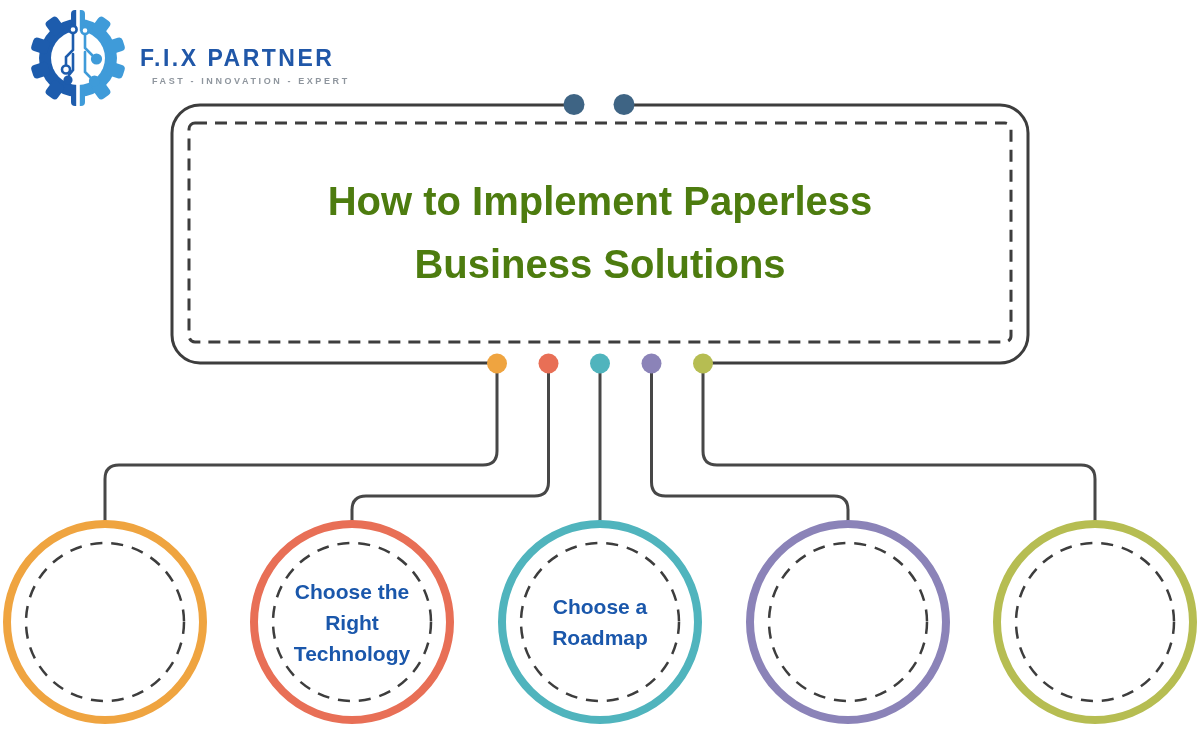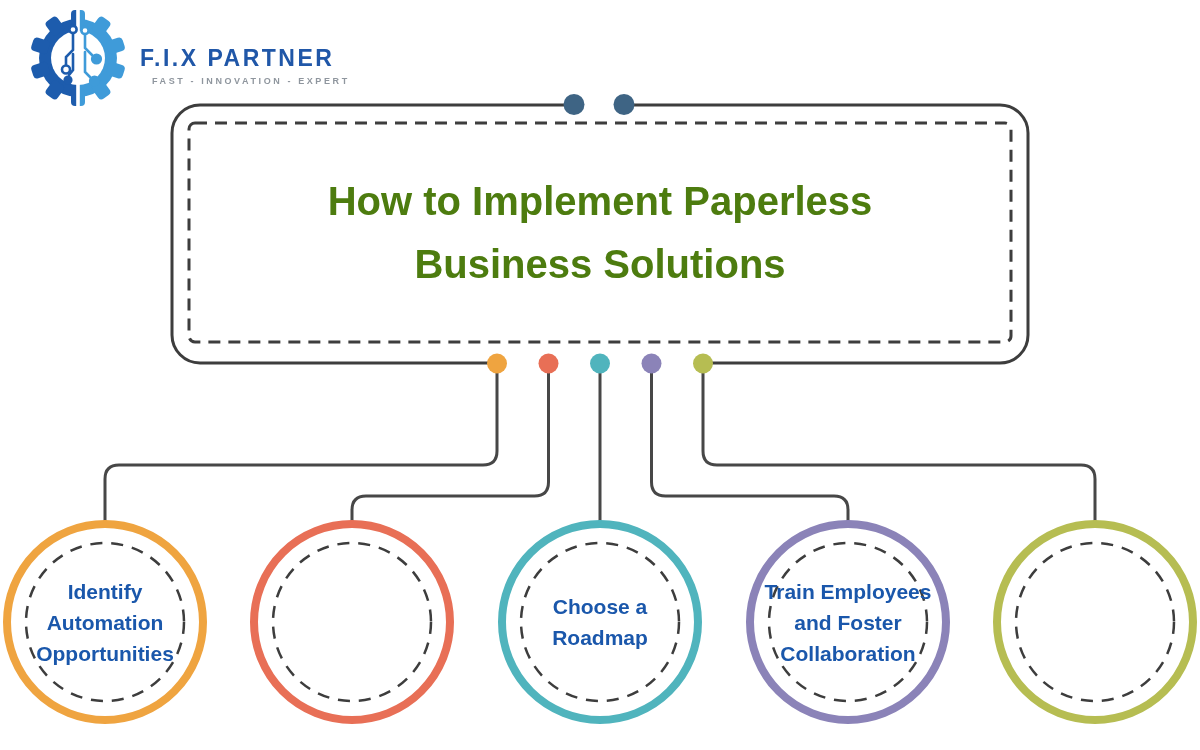--- a/index.html
+++ b/index.html
@@ -169,22 +169,19 @@
     <circle cx="105" cy="622" r="79" fill="none" stroke-width="2.5" stroke-dasharray="12 9" stroke="#3d3d3d"></circle>
     <circle cx="352" cy="622" r="79" fill="none" stroke-width="2.5" stroke-dasharray="12 9" stroke="#3d3d3d"></circle>
     <circle cx="600" cy="622" r="79" fill="none" stroke-width="2.5" stroke-dasharray="12 9" stroke="#3d3d3d"></circle>
     <circle cx="848" cy="622" r="79" fill="none" stroke-width="2.5" stroke-dasharray="12 9" stroke="#3d3d3d"></circle>
     <circle cx="1095" cy="622" r="79" fill="none" stroke-width="2.5" stroke-dasharray="12 9" stroke="#3d3d3d"></circle>
   </svg>
 
   <div class="title">How to Implement Paperless
 Business Solutions</div>
 
-  <div class="step-label s1">Identify
-Automation
-Opportunities</div>
+  <div class="step-label s2">Choose the
+Right
+Technology</div>
   <div class="step-label s3">Choose a
 Roadmap</div>
-  <div class="step-label s4">Train Employees
-and Foster
-Collaboration</div>
 
 </div>
 
 </body></html>

